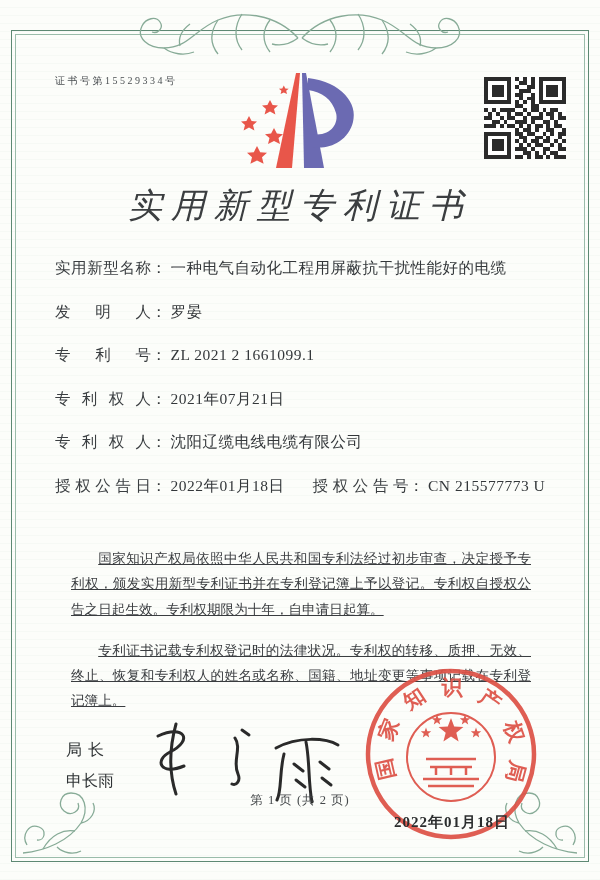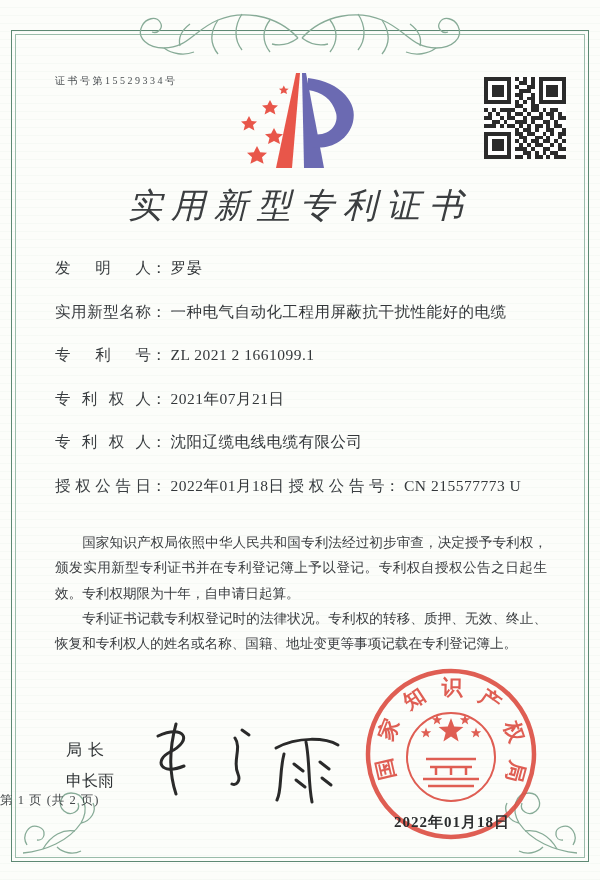--- a/index.html
+++ b/index.html
@@ -36,36 +36,36 @@
     color:#3b3e40;font-weight:500;font-style:italic;
   }
   .fields{position:absolute;left:55px;top:258px;width:492px;}
   .frow{margin-bottom:22.5px;font-size:15.5px;white-space:nowrap;}
   .flabel{
     display:inline-block;width:96px;vertical-align:bottom;
     text-align:justify;text-align-last:justify;color:#3a3e41;
   }
   .fsep{margin-right:4px;}
   .fval{letter-spacing:.5px;color:#33373a;}
-  .fgroup2{margin-left:4px;}
+  .fgroup2{margin-left:28px;}
   .paras{
     position:absolute;left:55px;top:530px;width:492px;
     font-size:13.6px;line-height:1.86;color:#3a3d40;text-align:justify;
   }
-  .paras p{margin:0;text-indent:2em;}
+  .paras p{margin:16px;text-indent:2em;text-decoration:underline;}
   .sig-block{position:absolute;left:66px;top:740px;font-size:16px;color:#2f3335;}
   .sig-block .sig-title{letter-spacing:6px;margin-bottom:10px;}
   .sig-script{position:absolute;left:138px;top:712px;width:215px;height:100px;}
   .seal{position:absolute;left:362px;top:665px;width:178px;height:178px;opacity:.93;}
   .seal-date{
     position:absolute;left:366px;top:813px;width:172px;text-align:center;
     font-size:15px;font-weight:600;letter-spacing:1px;color:#2b2d2e;z-index:3;
   }
   .footer{
-    position:absolute;left:0;top:792px;width:100%;
+    position:absolute;left:0;top:792px;width:100%;text-align:center;
     font-size:12.5px;letter-spacing:1px;color:#44484a;
   }
   .ornament-top{position:absolute;left:130px;top:4px;width:340px;height:56px;}
   .flourish{position:absolute;bottom:24px;width:90px;height:95px;}
   .flourish.left{left:17px;transform:scaleX(-1);}
   .flourish.right{right:17px;}
 </style>
 </head>
 <body>
 
@@ -562,22 +562,22 @@
     <div class="on"></div>
     <div></div>
     <div class="on"></div>
     <div class="on"></div>
     <div class="on"></div>
   </div>
 
 <div class="title">实用新型专利证书</div>
 
 <div class="fields">
+  <div class="frow"><span class="flabel">实用新型名称</span><span class="fsep">：</span><span class="fval">一种电气自动化工程用屏蔽抗干扰性能好的电缆</span></div>
   <div class="frow"><span class="flabel">发明人</span><span class="fsep">：</span><span class="fval">罗晏</span></div>
-  <div class="frow"><span class="flabel">实用新型名称</span><span class="fsep">：</span><span class="fval">一种电气自动化工程用屏蔽抗干扰性能好的电缆</span></div>
   <div class="frow"><span class="flabel">专利号</span><span class="fsep">：</span><span class="fval">ZL 2021 2 1661099.1</span></div>
   <div class="frow"><span class="flabel">专利权人</span><span class="fsep">：</span><span class="fval">2021年07月21日</span></div>
   <div class="frow"><span class="flabel">专利权人</span><span class="fsep">：</span><span class="fval">沈阳辽缆电线电缆有限公司</span></div>
   <div class="frow"><span class="flabel">授权公告日</span><span class="fsep">：</span><span class="fval">2022年01月18日</span><span class="fgroup2"><span class="flabel">授权公告号</span><span class="fsep">：</span><span class="fval">CN 215577773 U</span></span></div>
 </div>
 
 <div class="paras">
   <p>国家知识产权局依照中华人民共和国专利法经过初步审查，决定授予专利权，颁发实用新型专利证书并在专利登记簿上予以登记。专利权自授权公告之日起生效。专利权期限为十年，自申请日起算。</p>
   <p>专利证书记载专利权登记时的法律状况。专利权的转移、质押、无效、终止、恢复和专利权人的姓名或名称、国籍、地址变更等事项记载在专利登记簿上。</p>
 </div>

